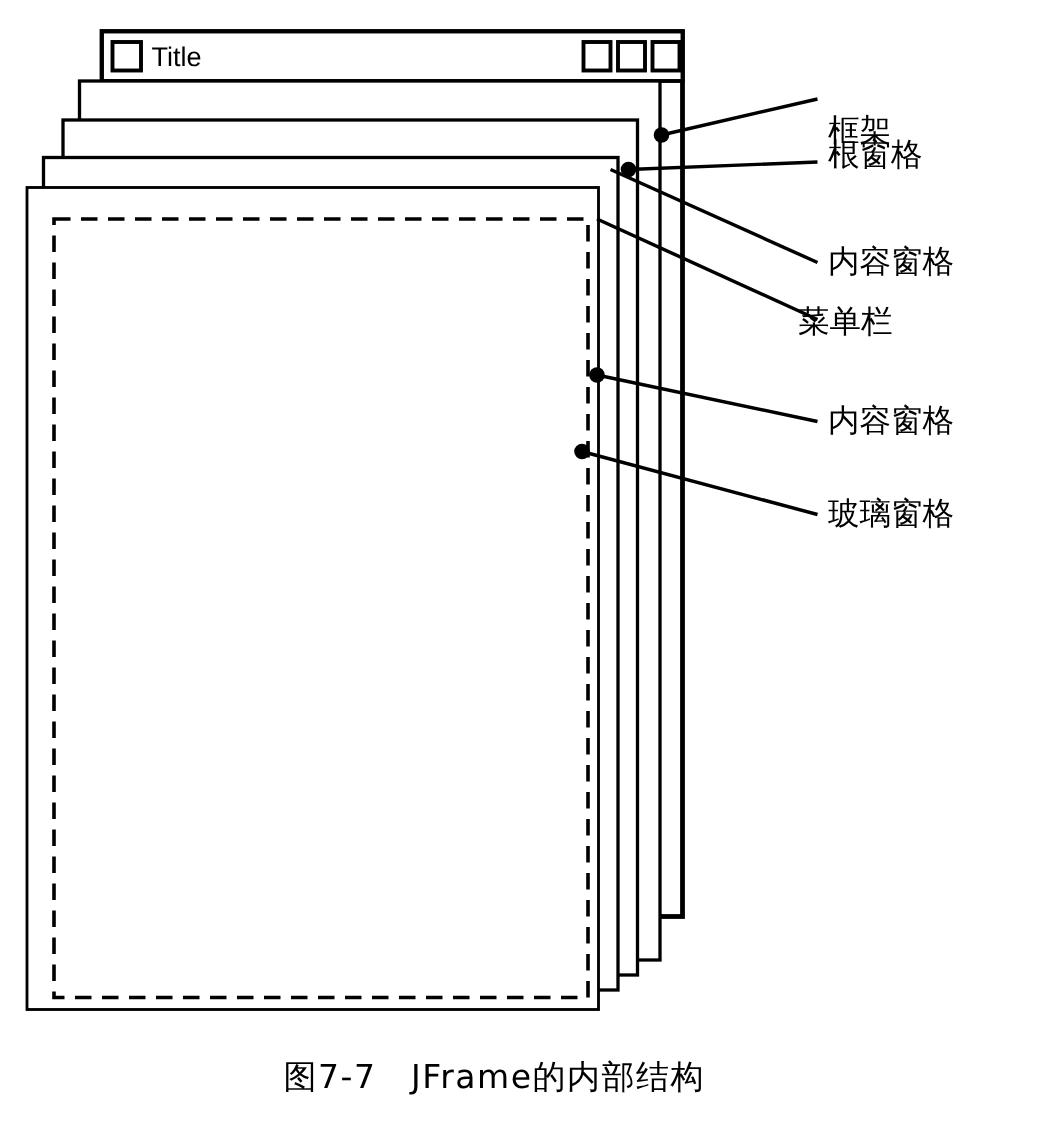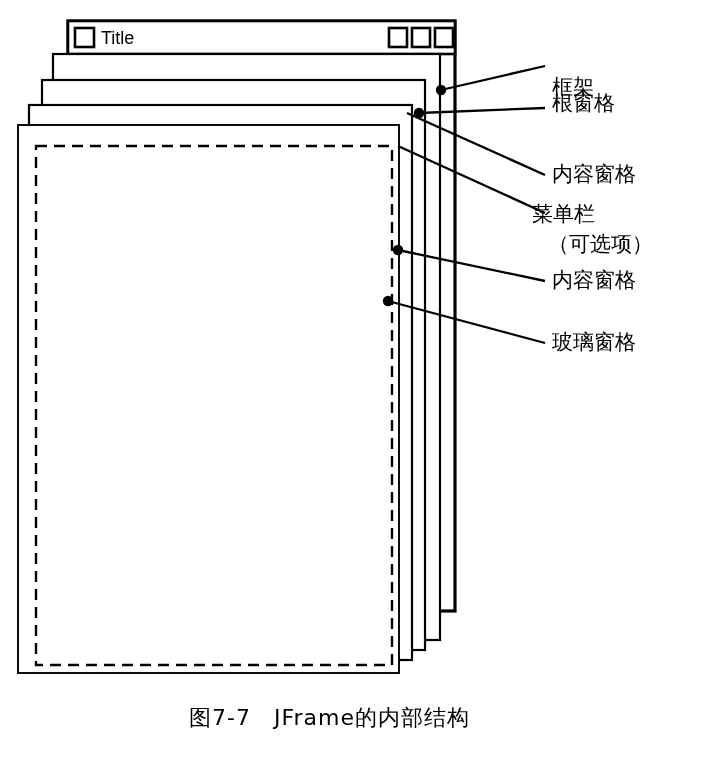--- a/index.html
+++ b/index.html
@@ -167,21 +167,20 @@
   </svg>
 
   <div class="callout-label" style="left:552px; top:72px;">框架</div>
 
   <div class="callout-label" style="left:552px; top:88px;">根窗格</div>
 
   <div class="callout-label" style="left:552px; top:159px;">内容窗格</div>
 
   <div class="callout-label" style="left:532px; top:199px;">菜单栏</div>
 
-  <div class="callout-label" style="left:548px; top:229px;">（可选项）</div>
 
   <div class="callout-label" style="left:552px; top:327px;">玻璃窗格</div>
 
   <div class="callout-label" style="left:552px; top:265px;">内容窗格</div>
 
   <div class="caption">图7-7　JFrame的内部结构</div>
 
 </div>
 
 </body></html>

